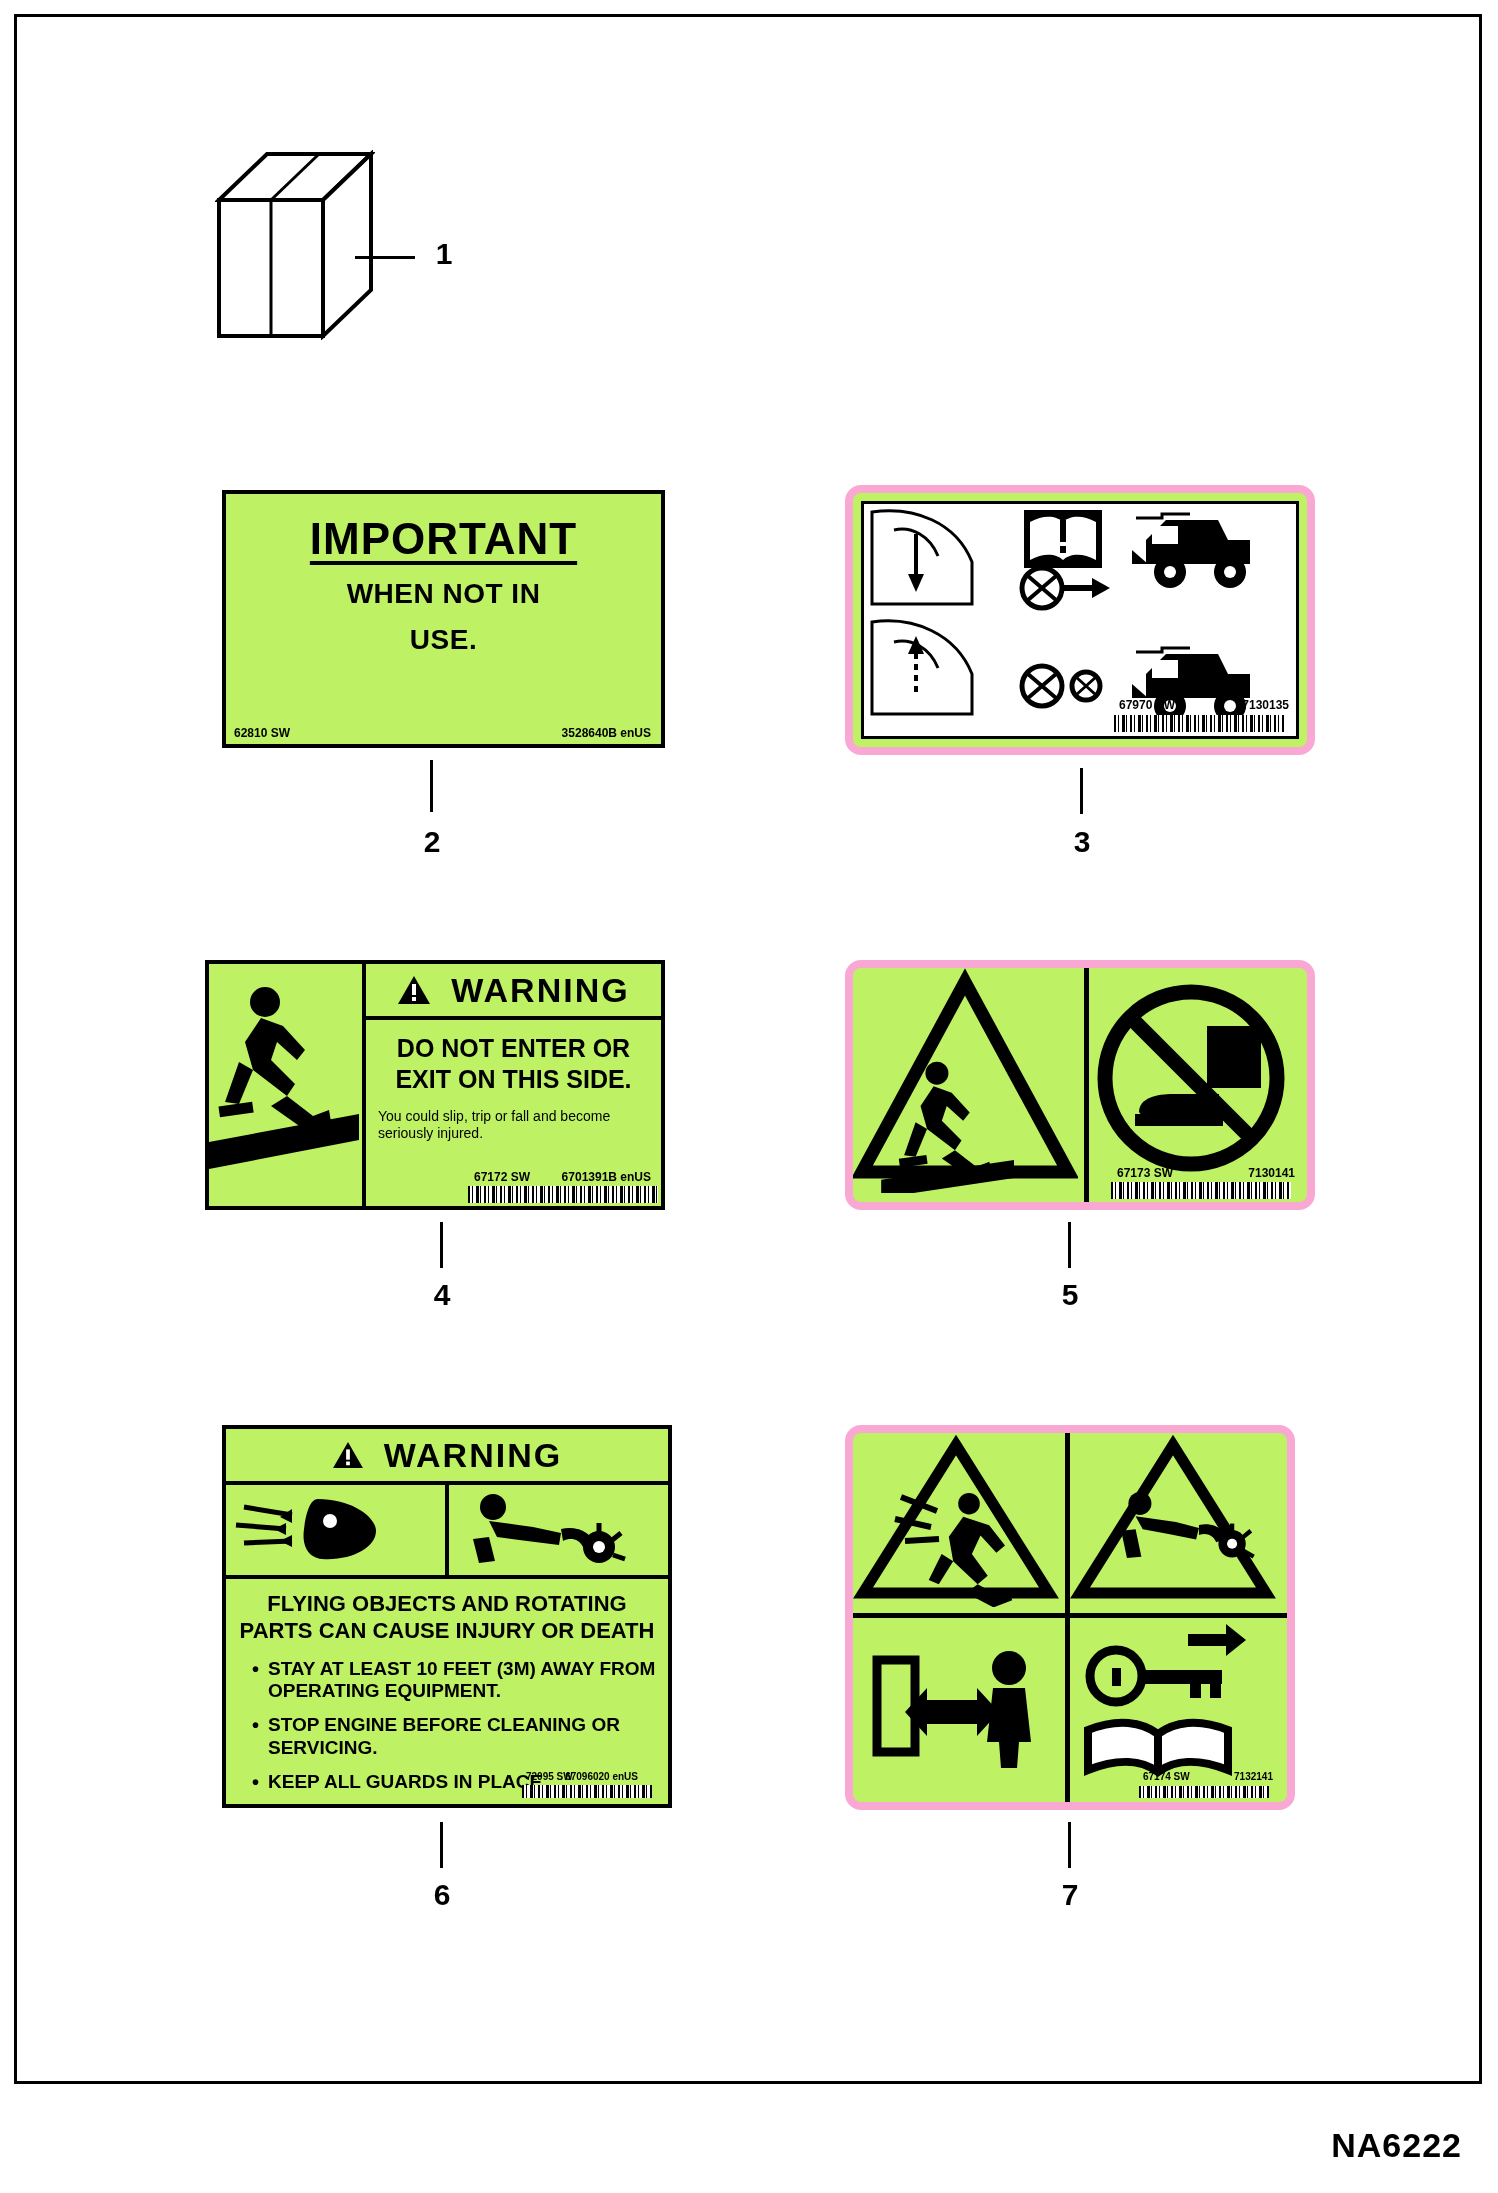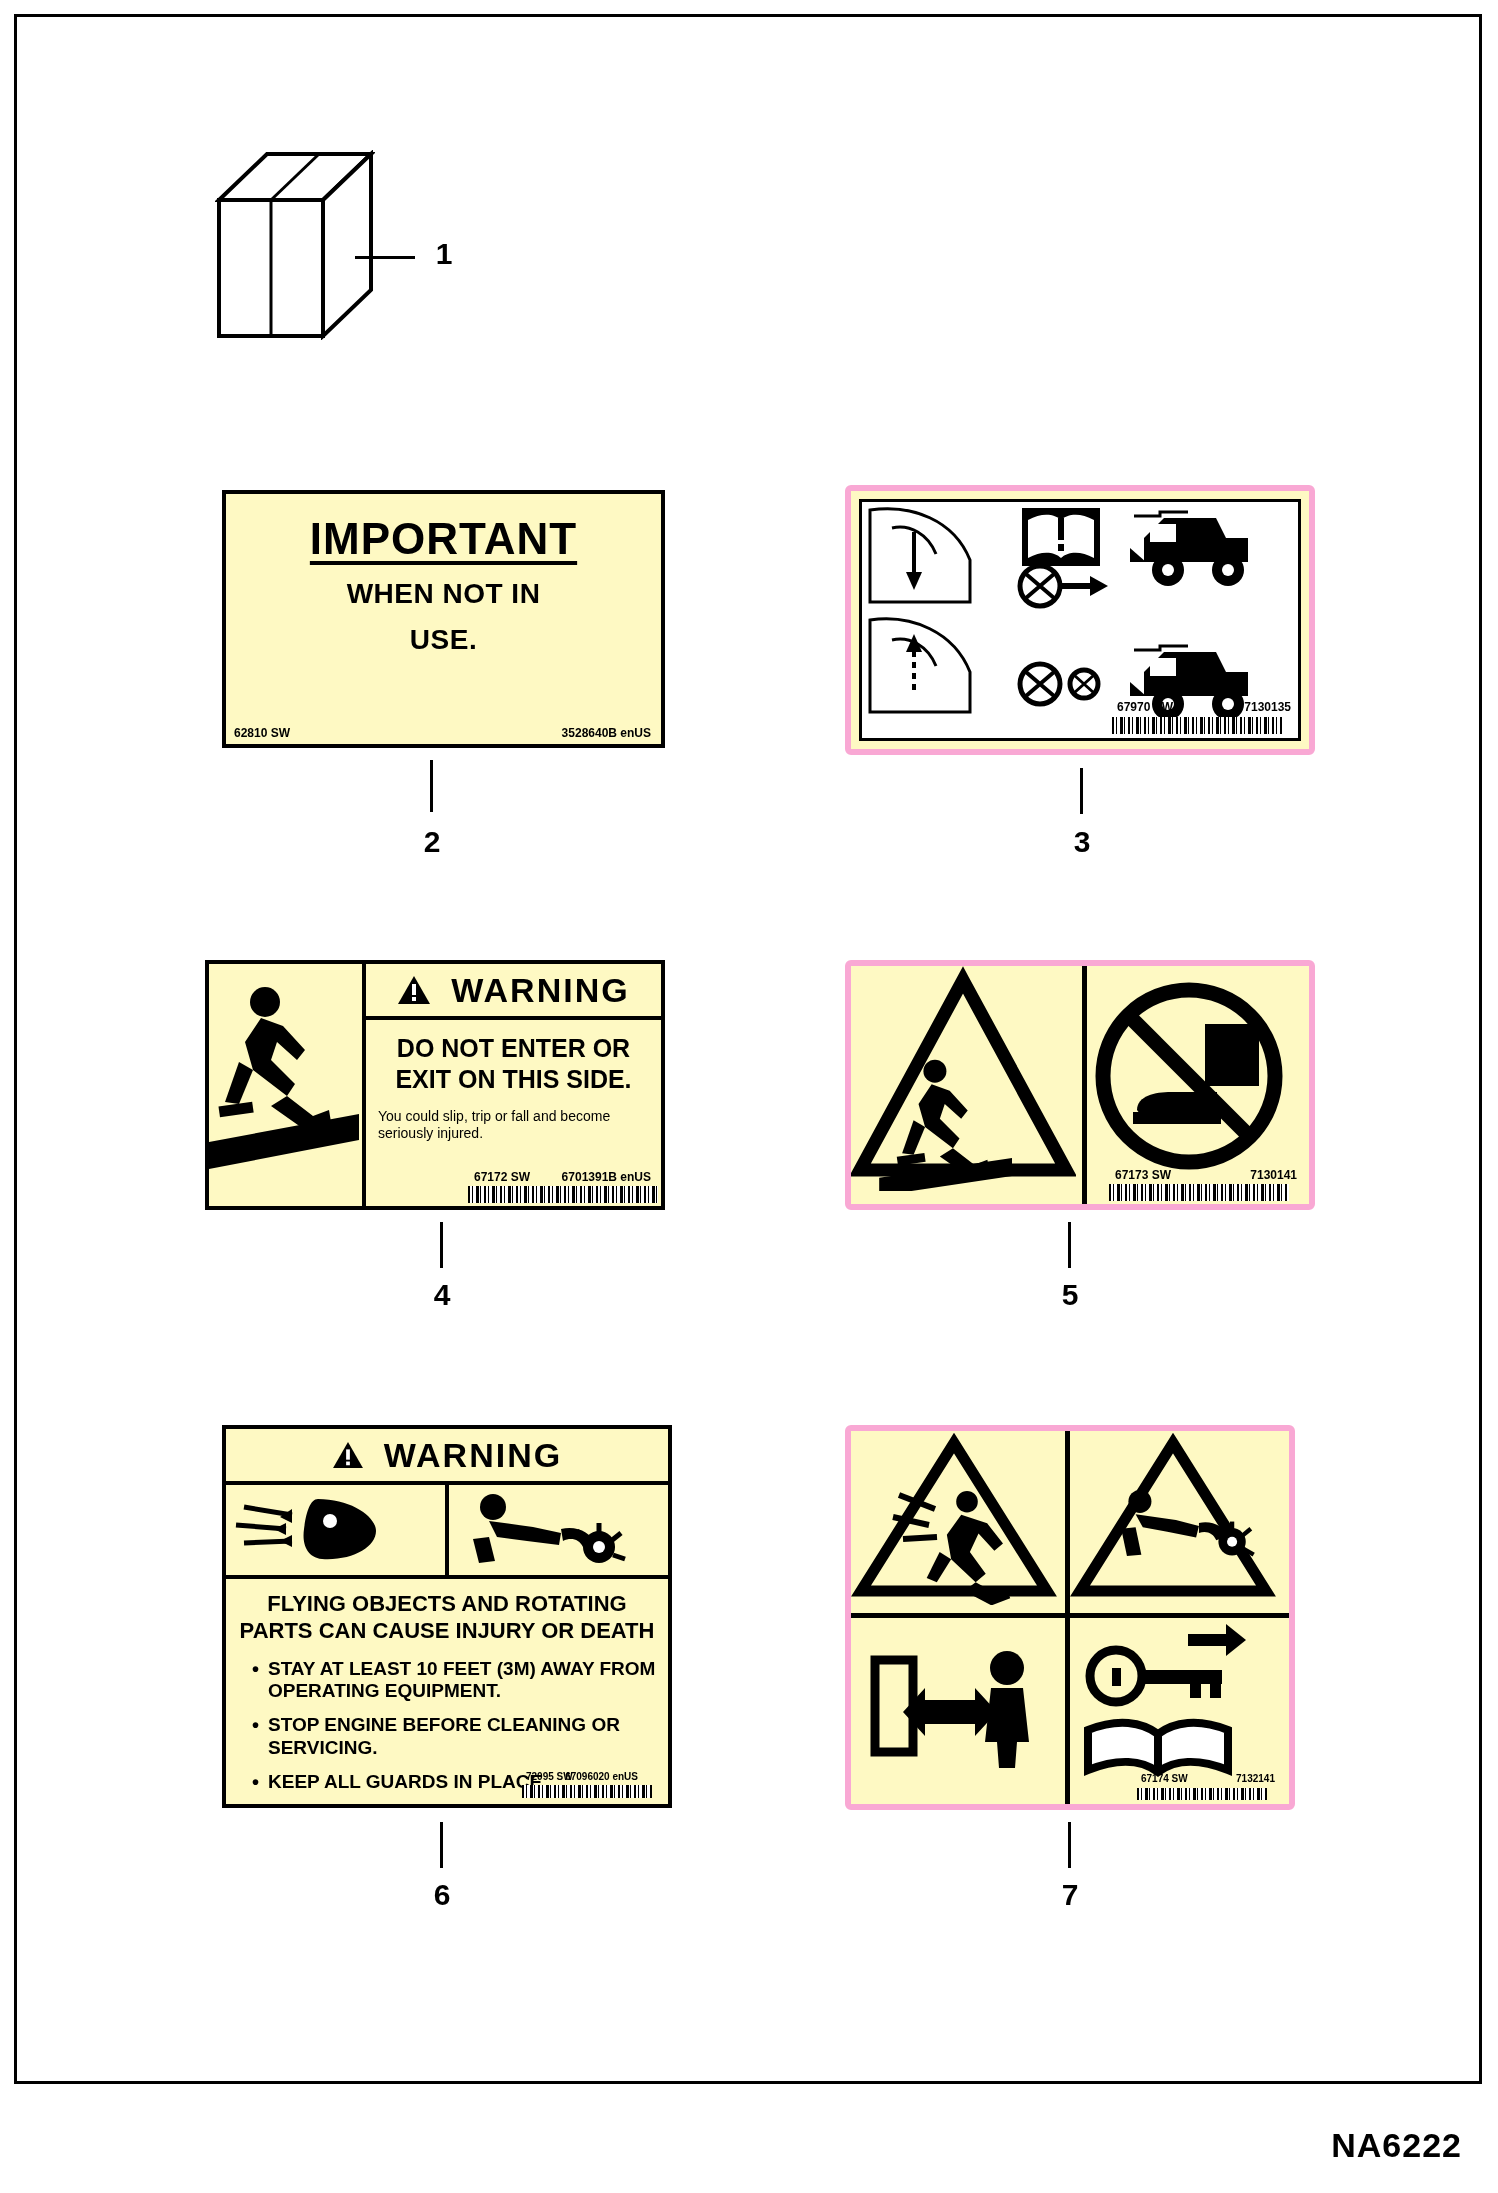--- a/index.html
+++ b/index.html
@@ -53,25 +53,25 @@
     background: #000;
   }
 
   
   .box-wrap { position: absolute; left: 215px; top: 150px; width: 160px; height: 190px; }
   .box-svg { display: block; }
 
   
   .decal {
     position: absolute;
-    background: #fef9c3;
+    background: #bef264;
     box-sizing: border-box;
   }
   .decal-thin { border: 4px solid #000; }
-  .decal-thick { border: 6px solid #f9a8d4; border-radius: 6px; }
+  .decal-thick { border: 8px solid #f9a8d4; border-radius: 16px; }
 
   
   #decal2 { left: 222px; top: 490px; width: 443px; height: 258px; }
   #decal2 .imp-title {
     text-align: center;
     font-size: 44px;
     font-weight: bold;
     letter-spacing: 1px;
     margin-top: 20px;
     text-decoration: underline;

